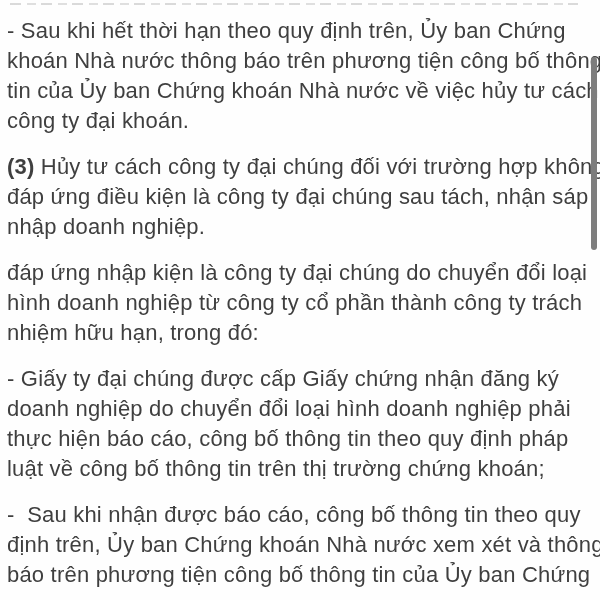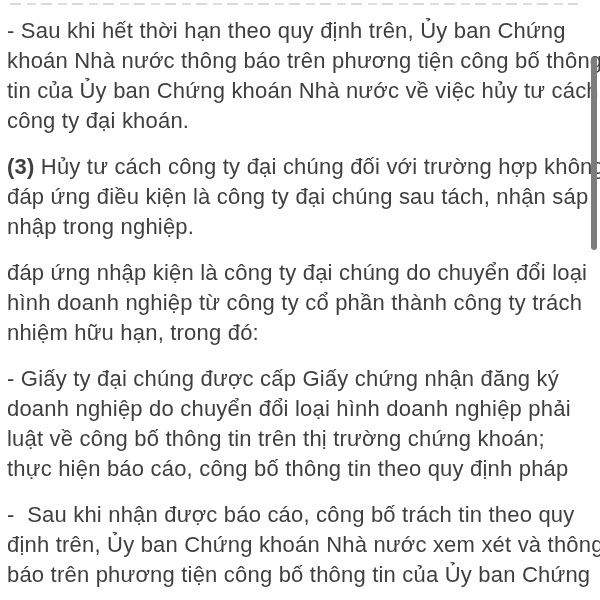--- a/index.html
+++ b/index.html
@@ -61,38 +61,38 @@
     <div class="para">
       <div class="line">- Sau khi hết thời hạn theo quy định trên, Ủy ban Chứng</div>
       <div class="line">khoán Nhà nước thông báo trên phương tiện công bố thông</div>
       <div class="line">tin của Ủy ban Chứng khoán Nhà nước về việc hủy tư cách</div>
       <div class="line">công ty đại khoán.</div>
     </div>
 
     <div class="para">
       <div class="line"><span class="clause-num">(3)</span><span> Hủy tư cách công ty đại chúng đối với trường hợp không</span></div>
       <div class="line">đáp ứng điều kiện là công ty đại chúng sau tách, nhận sáp</div>
-      <div class="line">nhập trong nghiệp.</div>
+      <div class="line">nhập doanh nghiệp.</div>
     </div>
 
     <div class="para">
       <div class="line">đáp ứng nhập kiện là công ty đại chúng do chuyển đổi loại</div>
       <div class="line">hình doanh nghiệp từ công ty cổ phần thành công ty trách</div>
       <div class="line">nhiệm hữu hạn, trong đó:</div>
     </div>
 
     <div class="para">
       <div class="line">- Giấy ty đại chúng được cấp Giấy chứng nhận đăng ký</div>
       <div class="line">doanh nghiệp do chuyển đổi loại hình doanh nghiệp phải</div>
+      <div class="line">thực hiện báo cáo, công bố thông tin theo quy định pháp</div>
       <div class="line">luật về công bố thông tin trên thị trường chứng khoán;</div>
-      <div class="line">thực hiện báo cáo, công bố thông tin theo quy định pháp</div>
     </div>
 
     <div class="para">
-      <div class="line">-  Sau khi nhận được báo cáo, công bố trách tin theo quy</div>
+      <div class="line">-  Sau khi nhận được báo cáo, công bố thông tin theo quy</div>
       <div class="line">định trên, Ủy ban Chứng khoán Nhà nước xem xét và thông</div>
       <div class="line">báo trên phương tiện công bố thông tin của Ủy ban Chứng</div>
     </div>
 
   </div>
 
   <div class="scroll-thumb"></div>
 
 </div>
 

